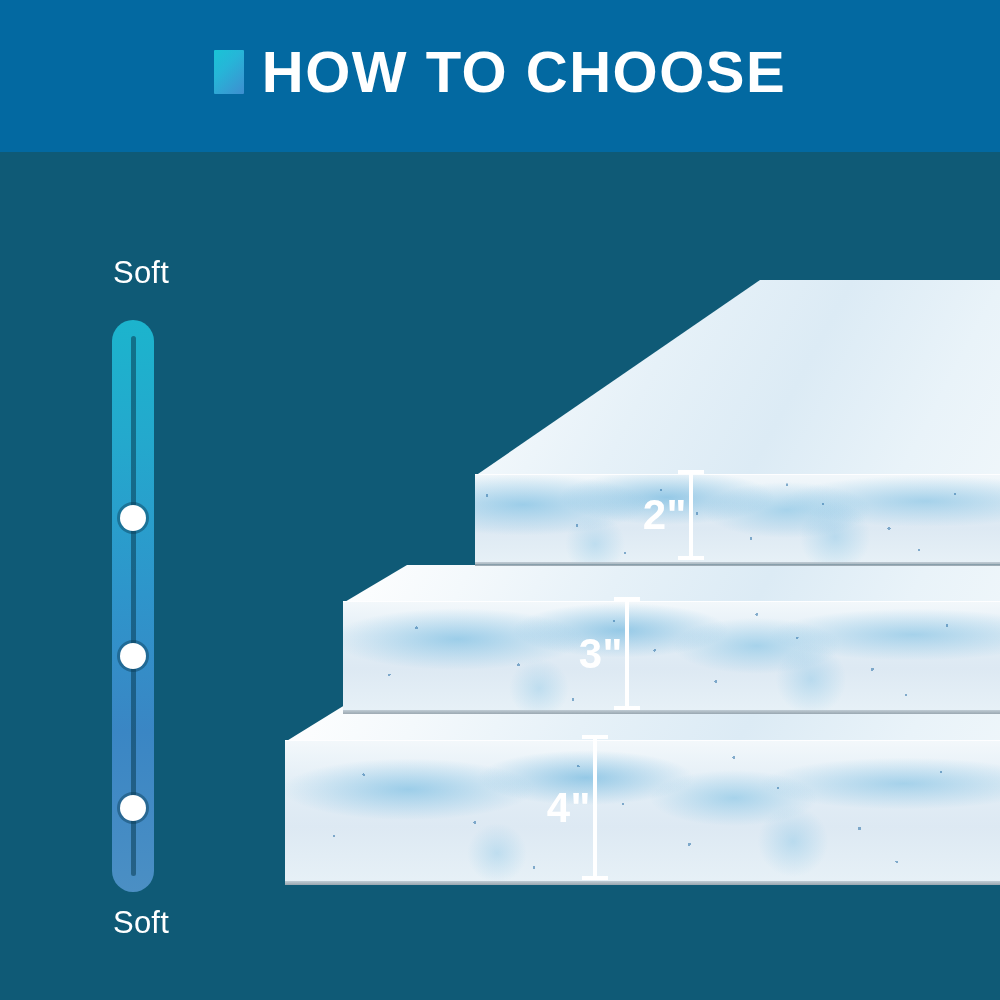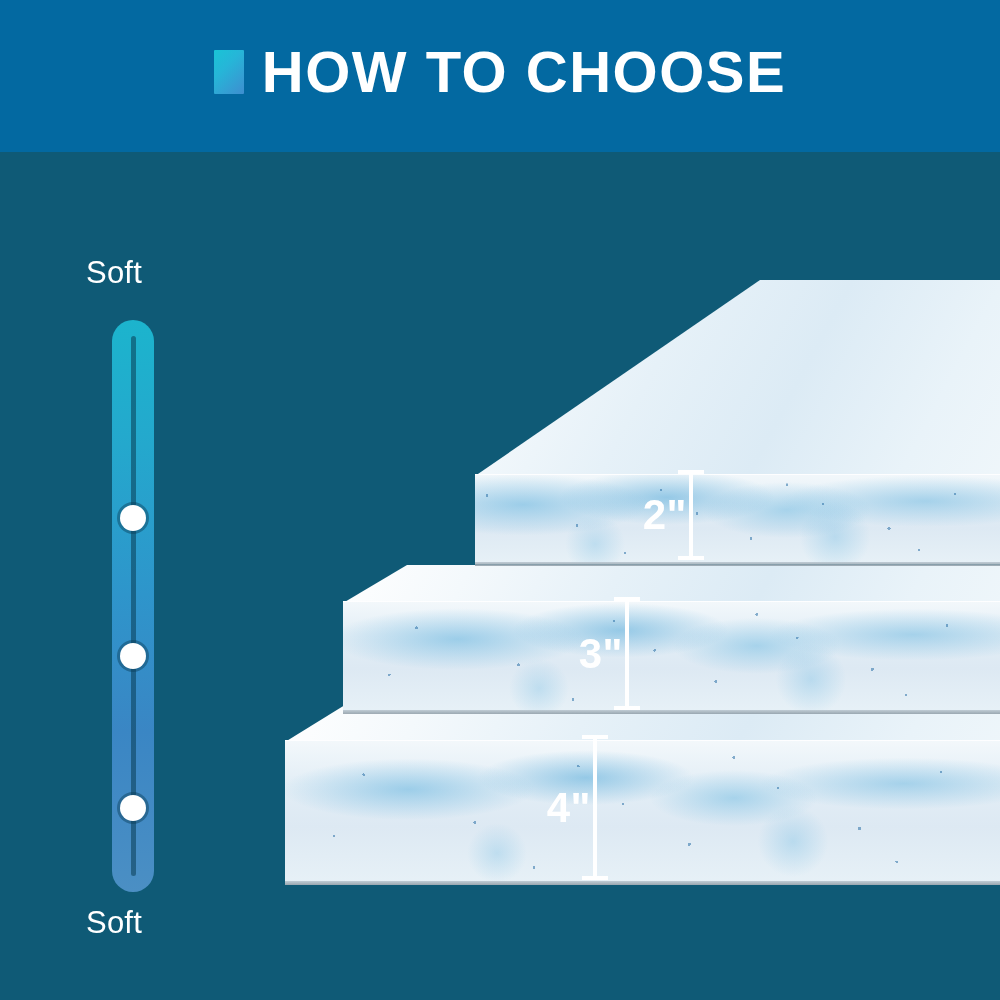--- a/index.html
+++ b/index.html
@@ -54,20 +54,21 @@
     position: absolute;
     left: 86px;
     top: 250px;
     width: 180px;
     height: 710px;
   }
   .scale-label {
     position: absolute;
     left: 0;
     width: 110px;
+    text-align: center;
     color: #ffffff;
     font-size: 31px;
     font-weight: normal;
     letter-spacing: 0.2px;
   }
   #scale-label-soft { top: 5px; }
   #scale-label-firm { top: 655px; }
 
   #slider-track-outer {
     position: absolute;

